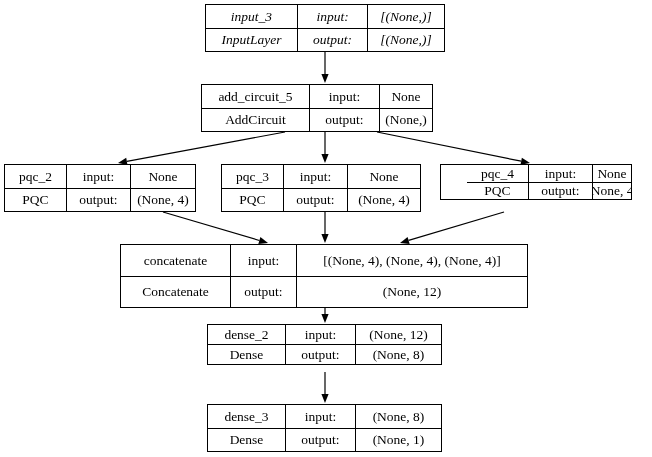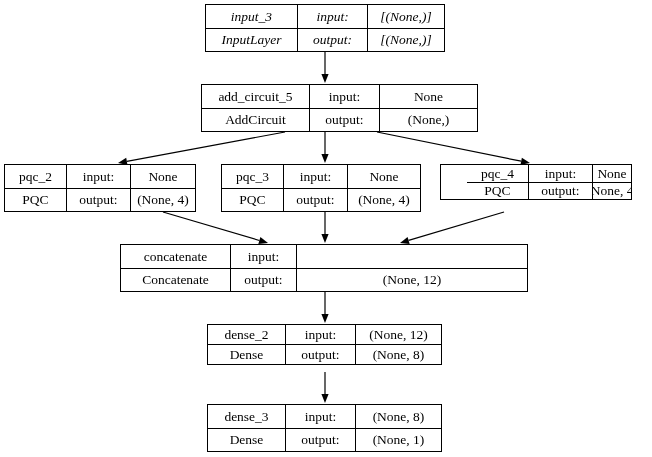--- a/index.html
+++ b/index.html
@@ -87,21 +87,21 @@
         <div class="cell col-name" style="width: 92px; flex: 0 0 92px;">input_3</div>
         <div class="cell col-io" style="width: 70px; flex: 0 0 70px;">input:</div>
         <div class="cell col-shape" style="flex: 1 1 auto;">[(None,)]</div>
       </div>
       <div class="node-row">
         <div class="cell col-name" style="width: 92px; flex: 0 0 92px;">InputLayer</div>
         <div class="cell col-io" style="width: 70px; flex: 0 0 70px;">output:</div>
         <div class="cell col-shape" style="flex: 1 1 auto;">[(None,)]</div>
       </div>
     </div>
-    <div class="node" style="left: 201px; top: 84px; width: 277px; height: 48px;">
+    <div class="node" style="left: 201px; top: 84px; width: 232px; height: 48px;">
       <div class="node-row top">
         <div class="cell col-name" style="width: 108px; flex: 0 0 108px;">add_circuit_5</div>
         <div class="cell col-io" style="width: 70px; flex: 0 0 70px;">input:</div>
         <div class="cell col-shape" style="flex: 1 1 auto;">None</div>
       </div>
       <div class="node-row">
         <div class="cell col-name" style="width: 108px; flex: 0 0 108px;">AddCircuit</div>
         <div class="cell col-io" style="width: 70px; flex: 0 0 70px;">output:</div>
         <div class="cell col-shape" style="flex: 1 1 auto;">(None,)</div>
       </div>
@@ -135,24 +135,25 @@
         <div class="cell col-name" style="width: 62px; flex: 0 0 62px;">pqc_4</div>
         <div class="cell col-io" style="width: 64px; flex: 0 0 64px;">input:</div>
         <div class="cell col-shape" style="flex: 1 1 auto;">None</div>
       </div>
       <div class="node-row">
         <div class="cell col-name" style="width: 62px; flex: 0 0 62px;">PQC</div>
         <div class="cell col-io" style="width: 64px; flex: 0 0 64px;">output:</div>
         <div class="cell col-shape" style="flex: 1 1 auto;">(None, 4)</div>
       </div>
     </div>
-    <div class="node" style="left: 120px; top: 244px; width: 408px; height: 48px;">
+    <div class="node" style="left: 120px; top: 244px; width: 408px; height: 64px;">
       <div class="node-row top">
         <div class="cell col-name" style="width: 110px; flex: 0 0 110px;">concatenate</div>
         <div class="cell col-io" style="width: 66px; flex: 0 0 66px;">input:</div>
+        <div class="cell col-shape" style="flex: 1 1 auto;">[(None, 4), (None, 4), (None, 4)]</div>
       </div>
       <div class="node-row">
         <div class="cell col-name" style="width: 110px; flex: 0 0 110px;">Concatenate</div>
         <div class="cell col-io" style="width: 66px; flex: 0 0 66px;">output:</div>
         <div class="cell col-shape merged" style="flex: 1 1 auto;">(None, 12)</div>
       </div>
     </div>
     <div class="node" style="left: 207px; top: 324px; width: 235px; height: 41px;">
       <div class="node-row top">
         <div class="cell col-name" style="width: 78px; flex: 0 0 78px;">dense_2</div>

